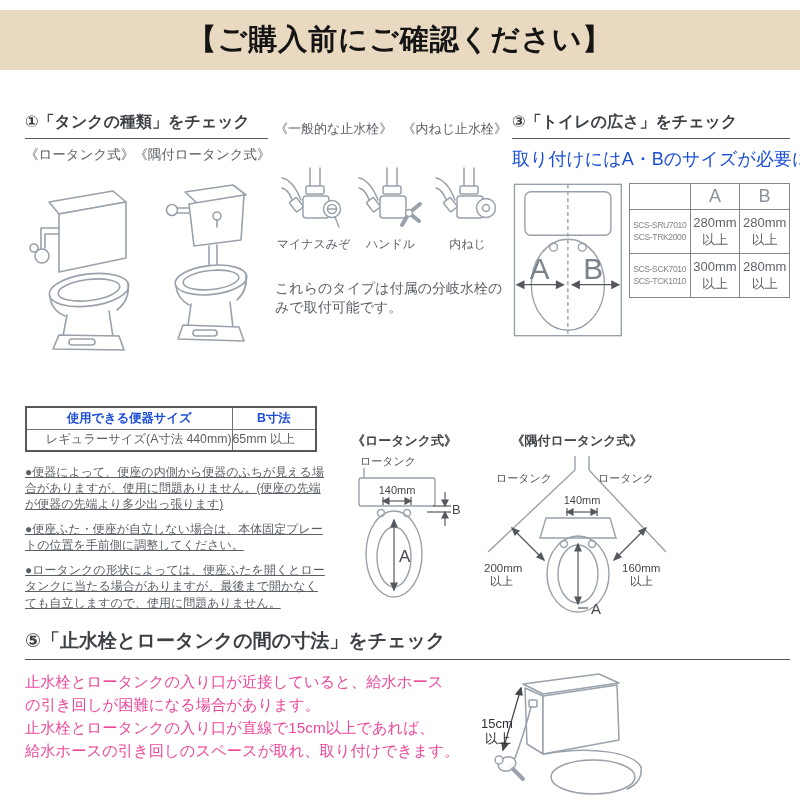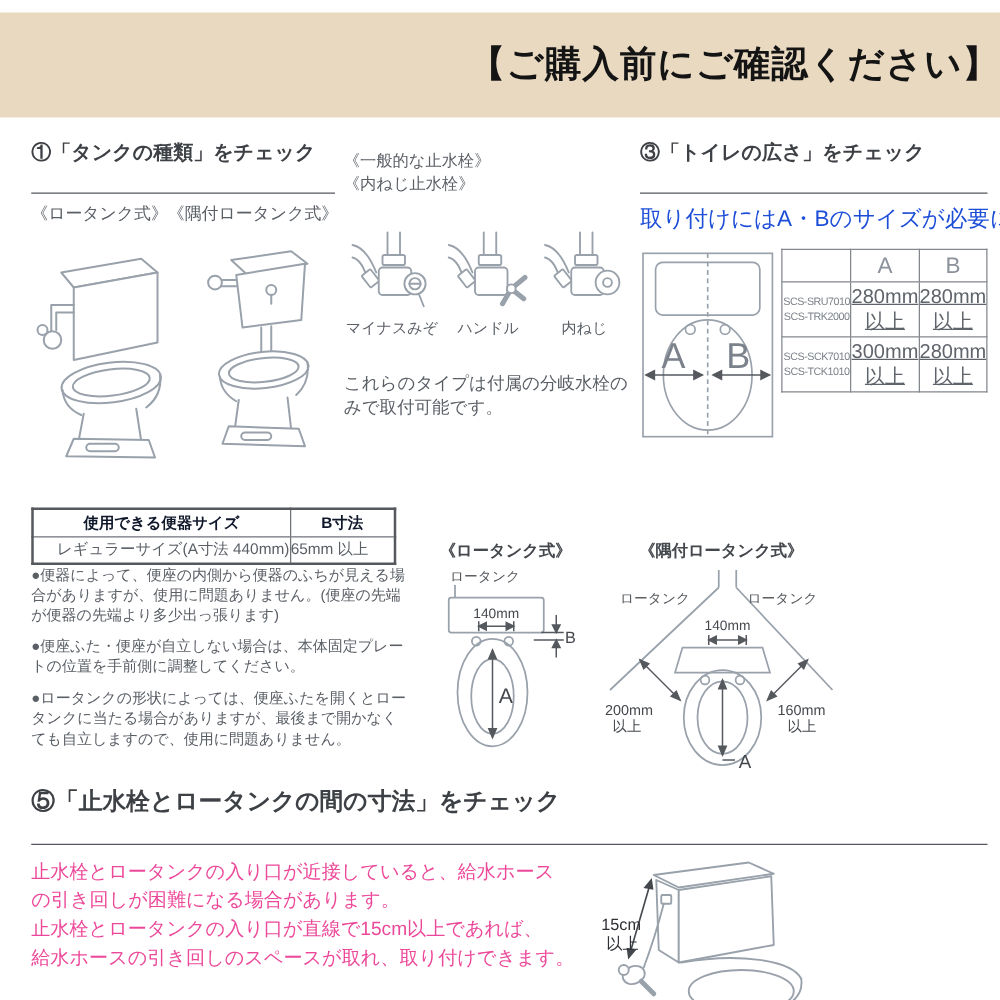--- a/index.html
+++ b/index.html
@@ -1,63 +1,63 @@
 <!DOCTYPE html>
 <html><head>
 <meta charset="utf-8">
 <style>
   * { margin:0; padding:0; box-sizing:border-box; }
   html,body { width:800px; height:800px; background:#ffffff; }
   body { font-family:"Liberation Sans","DejaVu Sans",sans-serif; color:#5a5f66; }
   svg text { font-family:"Liberation Sans","DejaVu Sans",sans-serif; }
   .page { position:relative; width:800px; height:800px; overflow:hidden; background:#fff; }
 
-  .band { position:absolute; left:0; top:10px; width:800px; height:84px;
-          background:#e8d9c0; display:flex; align-items:center; justify-content:flex-end; }
+  .band { position:absolute; left:0; top:10px; width:800px; height:60px;
+          background:#e8d9c0; display:flex; align-items:center; justify-content:center; }
   .band h1 { font-size:29px; font-weight:bold; color:#141414; letter-spacing:1px; }
 
   section { position:absolute; }
   .sec-title { font-size:16px; font-weight:bold; color:#3d4045;
-               padding-bottom:21px; border-bottom:1.5px solid #55595e;font-family:Liberation Mono, monospace; }
+               padding-bottom:5px; border-bottom:1.5px solid #55595e; }
   .sec-title.big { font-size:19px; }
   .sub { font-size:13.5px; color:#5a5f66; margin-top:7px; white-space:nowrap; }
 
   #s1 { left:25px; top:112px; width:243px; }
   #s2 { left:275px; top:112px; width:232px; }
   #s3 { left:512px; top:112px; width:278px; }
   #s4 { left:25px; top:396px; width:765px; }
   #s5 { left:25px; top:628px; width:765px; }
 
   .toilets { display:flex; gap:8px; margin-top:14px; }
 
-  .sub2 { display:flex; justify-content:space-between; font-size:13px; margin-top:8px;flex-direction:column; }
+  .sub2 { display:flex; justify-content:space-between; font-size:13px; margin-top:8px; }
   .valves { display:flex; margin-top:28px;font-family:Liberation Mono, monospace; }
   .valve-block { width:77px; display:flex; flex-direction:column; align-items:center; }
   .valve-label { font-size:12px; color:#5a5f66; margin-top:4px; white-space:nowrap; }
   .note2 { font-size:14px; color:#5a5f66; line-height:1.35; margin-top:26px; }
 
   .lead3 { font-size:18px; color:#1d4ed8; margin-top:8px; white-space:nowrap; }
   .s3row { display:flex; margin-top:10px; gap:5px; align-items:flex-start; }
   table.t3 { border-collapse:collapse; margin-top:2px; }
   table.t3 th, table.t3 td { border:1px solid #83878c; text-align:center; vertical-align:middle; }
   table.t3 th { width:50px; height:26px; font-size:18px; font-weight:400; color:#8b929b; }
   table.t3 th.m { width:62px; }
   table.t3 td { height:44px; }
   table.t3 td.models { font-size:8.6px; color:#7e848b; letter-spacing:-0.4px; line-height:1.35; }
-  table.t3 td.val { font-size:16px; color:#5f646b; line-height:1.25;text-decoration:underline; }
+  table.t3 td.val { font-size:13px; color:#5f646b; line-height:1.25; }
 
   .s4content { display:flex; margin-top:10px; }
   .s4left { width:302px; flex:none; }
   table.t4 { border-collapse:collapse; border:2px solid #55595e; width:292px; }
   table.t4 th, table.t4 td { border:1px solid #6e7artificial; }
   table.t4 th, table.t4 td { border:1px solid #6e7378; font-size:12.3px; height:22px; }
-  table.t4 th { font-weight:bold; color:#0f172a; text-align:center;margin-left:30px; }
+  table.t4 th { font-weight:bold; color:#1d4ed8; text-align:center;margin-left:30px; }
   table.t4 td.size { text-align:right; padding-left:6px; color:#5a5f66; }
   table.t4 td.bval { text-align:left; color:#5a5f66; width:84px; }
-  .notes { width:302px; }
+  .notes { margin-top:12px; width:302px;text-decoration:underline; }
   .notes p { font-size:12px; line-height:1.34; color:#5a5f66; margin-bottom:9px; }
   .diag-block { margin-left:20px; flex:none;margin-top:26px; }
   .diag-caption { text-align:center; font-size:13px; font-weight:600; color:#44484d; margin-bottom:4px; white-space:nowrap; }
 
   .s5row { display:flex; margin-top:10px; }
   .s5text { width:438px; flex:none; }
   .s5text div { font-size:15.3px; line-height:23px; color:#ec4899; white-space:nowrap; }
   .s5fig { margin-left:18px; margin-top:0; }
 </style>
 </head>

